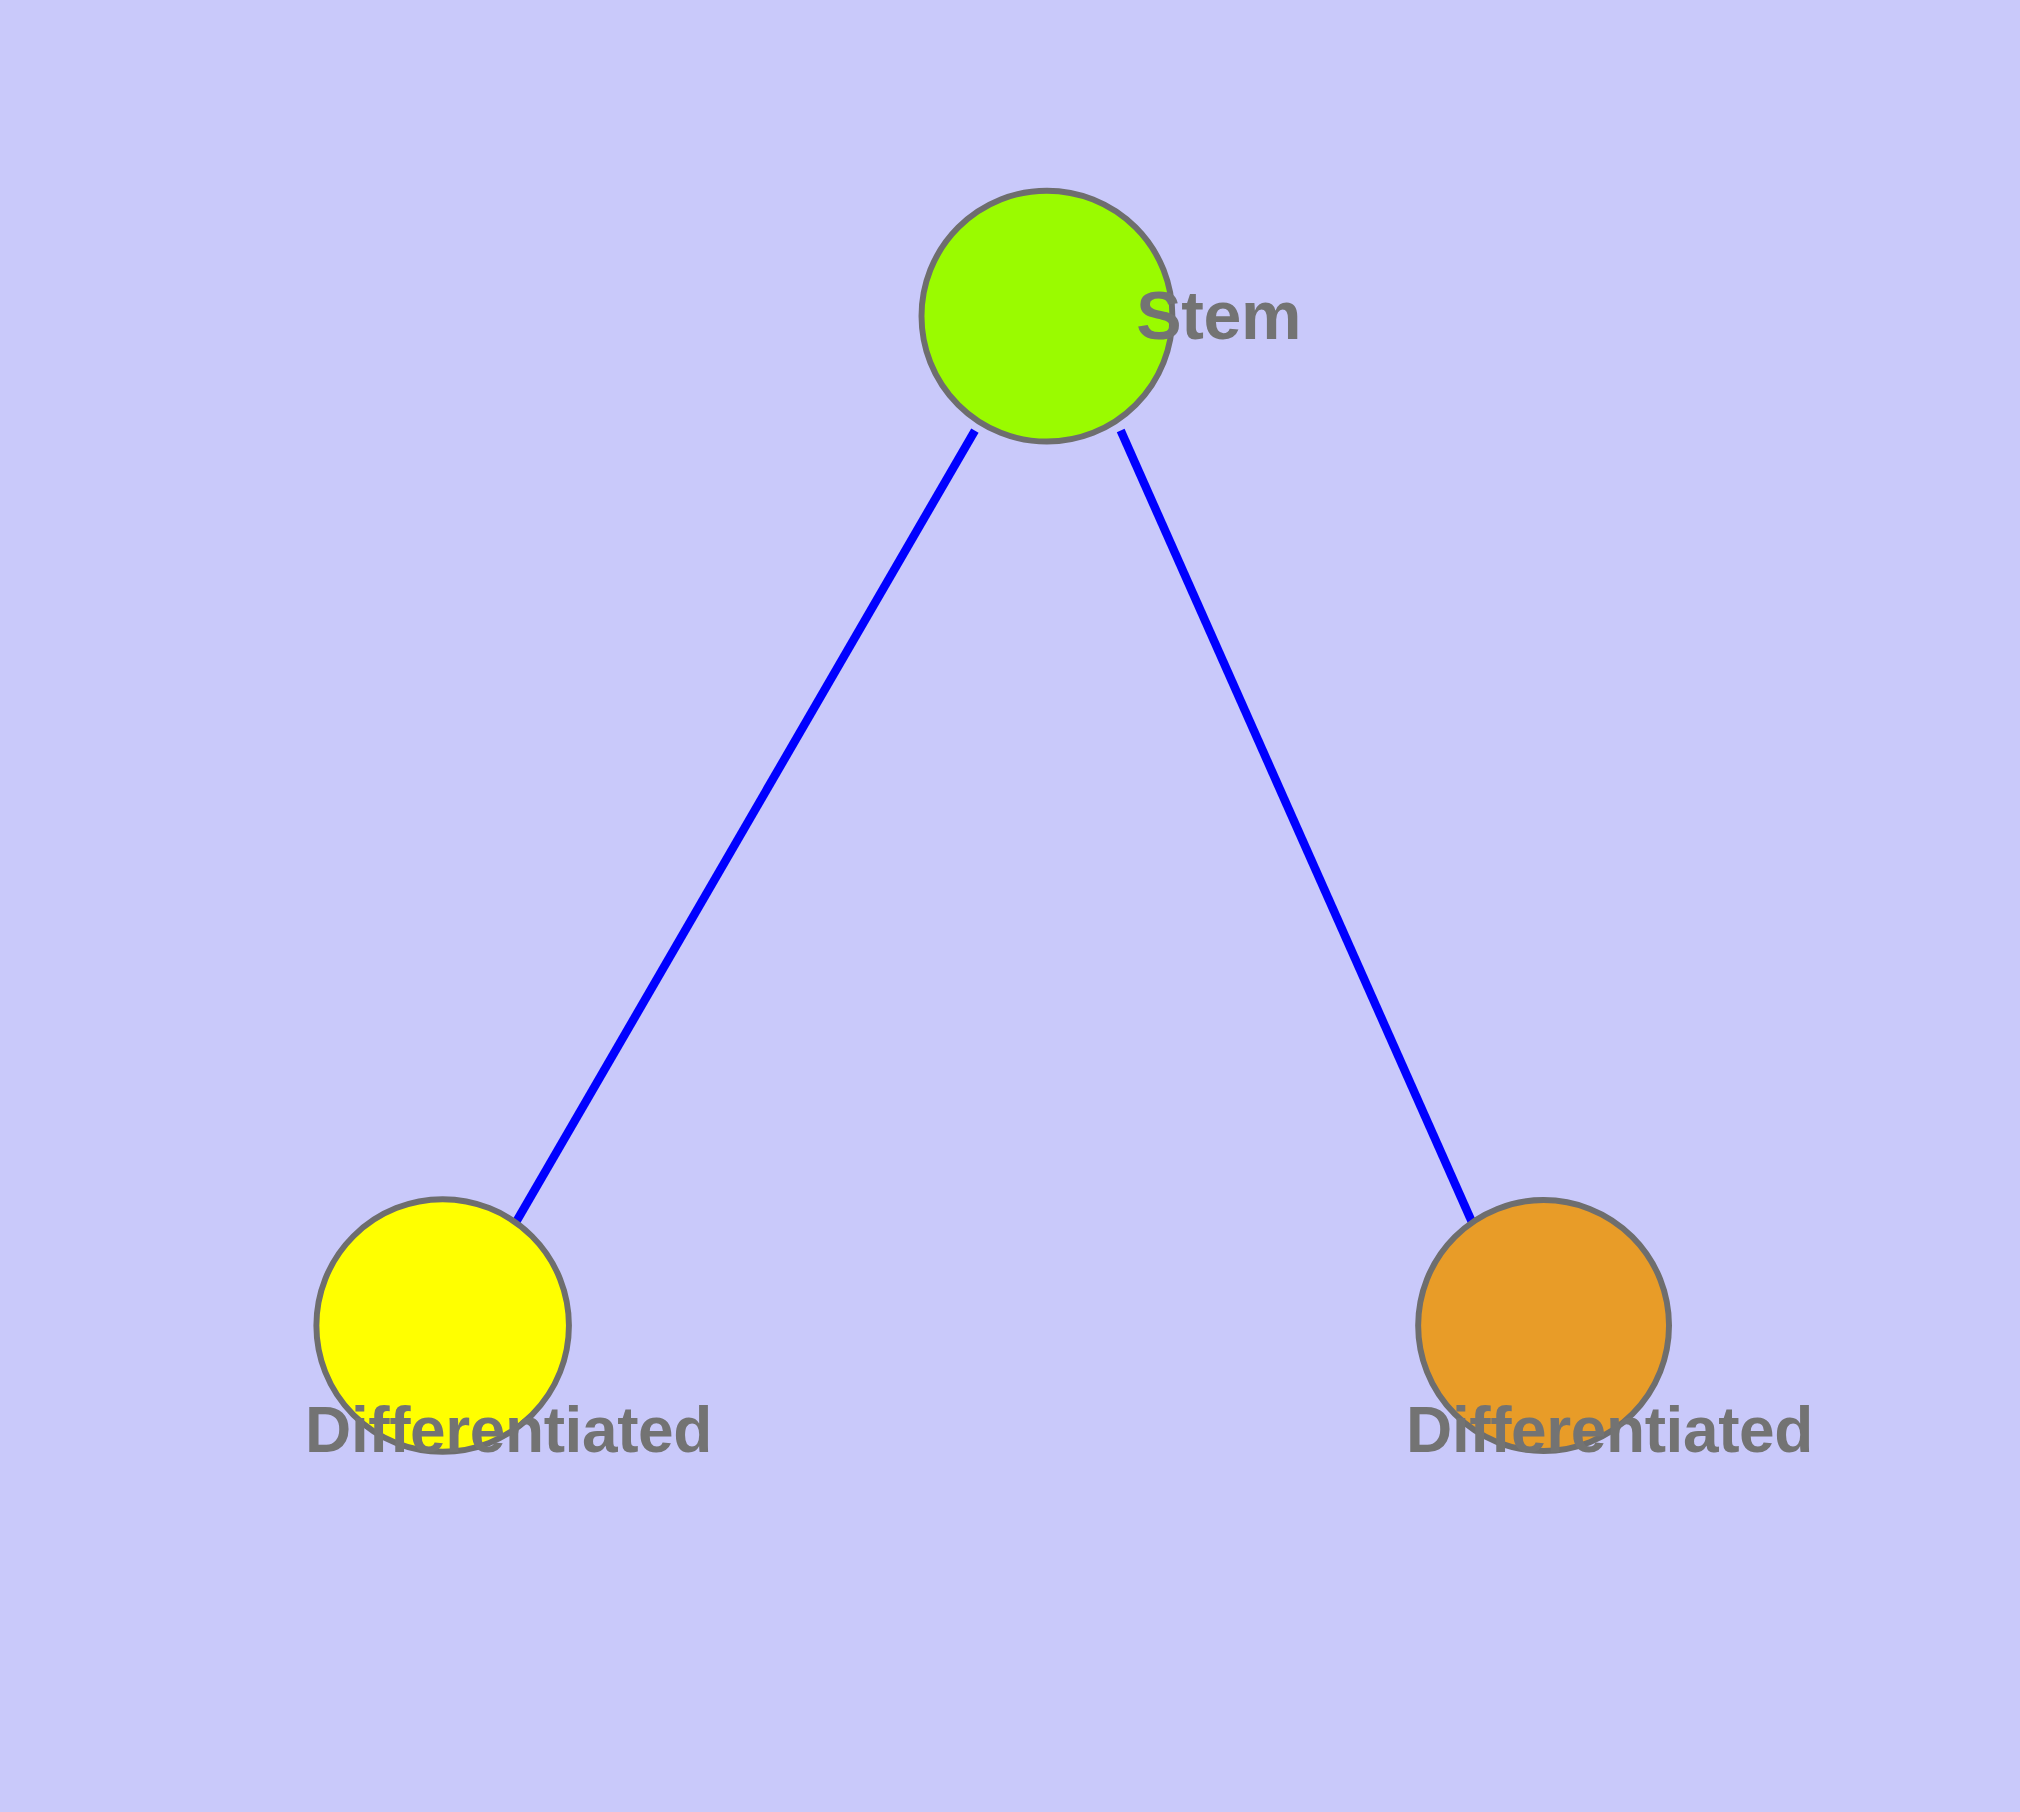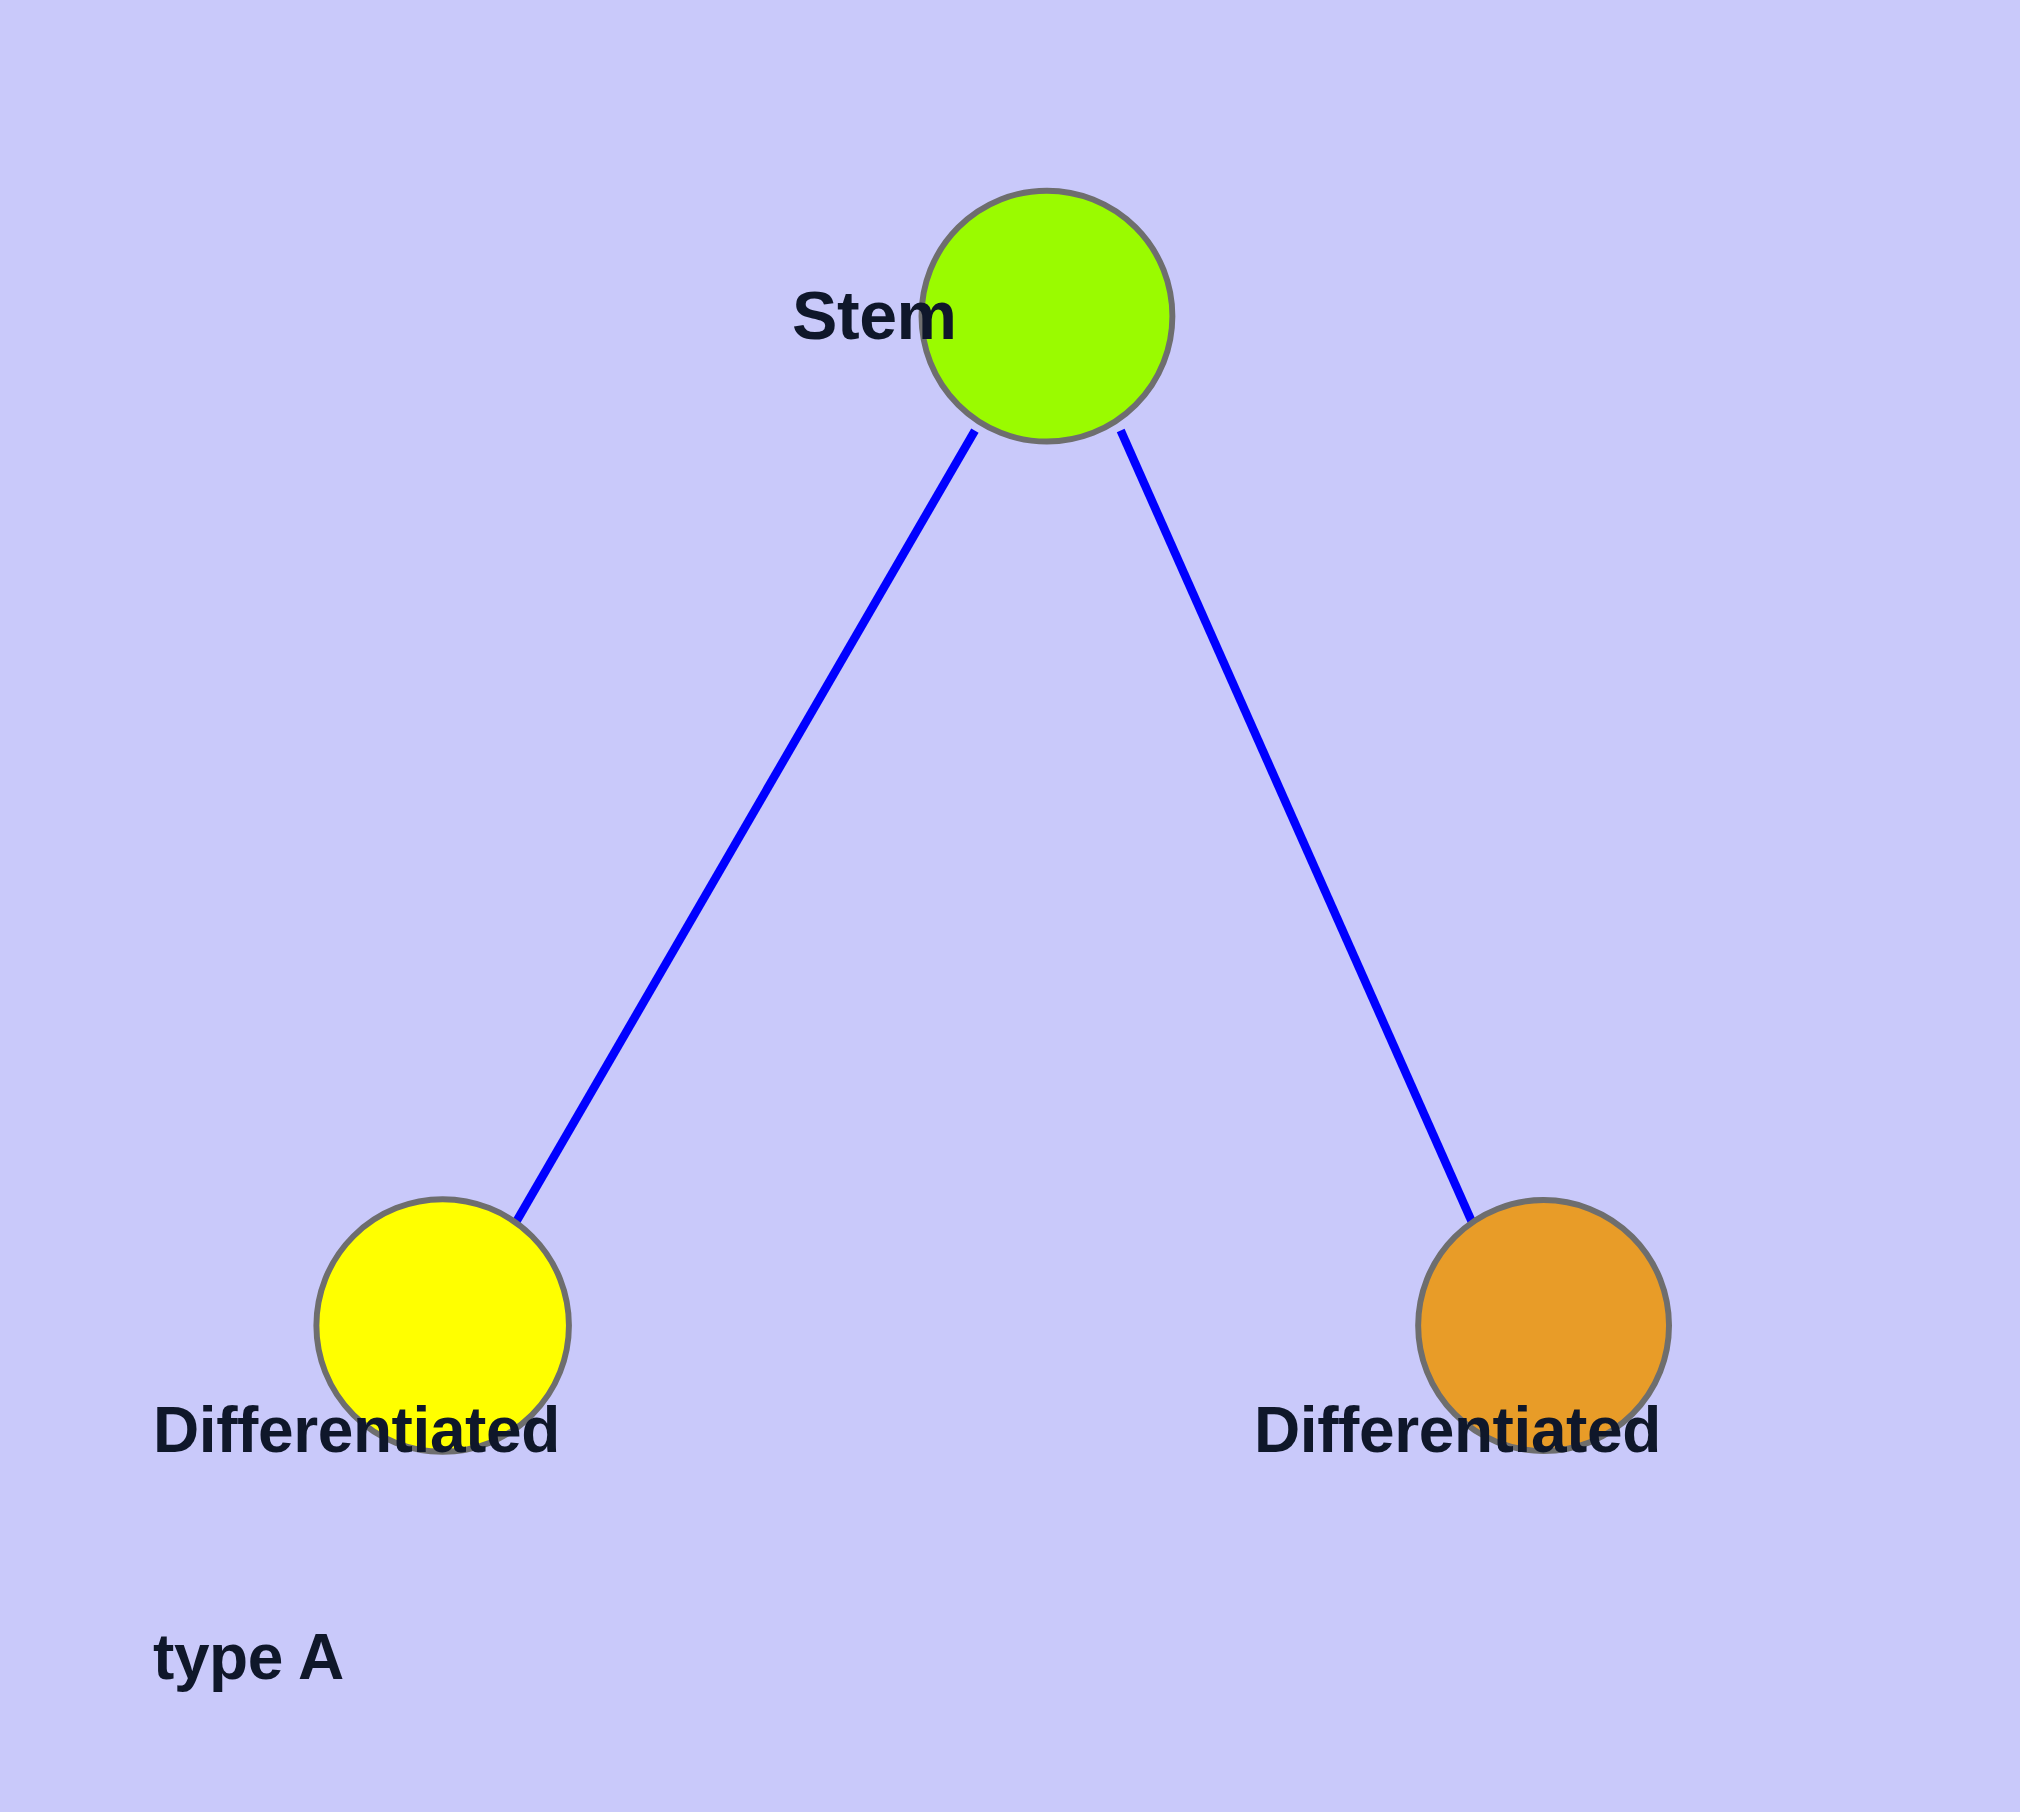--- a/index.html
+++ b/index.html
@@ -20,23 +20,23 @@
     background: #c9c9fa;
   }
   #graph-svg {
     position: absolute;
     inset: 0;
     width: 2021px;
     height: 1812px;
   }
   .node-label {
     position: absolute;
-    color: #0f172a;
+    color: #737373;
     font-weight: bold;
-    text-align: left;
+    text-align: right;
     line-height: 1.18;
     white-space: pre;
     pointer-events: none;
     letter-spacing: -0.4px;
   }
   .label-stem {
     font-size: 68px;
   }
   .label-leaf {
     font-size: 64px;
@@ -56,21 +56,20 @@
 
     <circle cx="1235" cy="373" r="148" fill="#9afb00" stroke="#6e6e6e" stroke-width="7"></circle>
     <circle cx="522" cy="1564" r="149" fill="#ffff00" stroke="#6e6e6e" stroke-width="7"></circle>
     <circle cx="1821" cy="1564" r="148" fill="#e89c28" stroke="#6e6e6e" stroke-width="7"></circle>
   </svg>
 
   <div class="node-label label-stem" style="left:792px; top:275px; width:509px;">Stem</div>
 
   <div class="node-label label-leaf" style="left:153px; top:1242px; width:559px;">
     <div>Differentiated</div>
-    <div>type A</div>
   </div>
 
   <div class="node-label label-leaf" style="left:1254px; top:1242px; width:559px;">
     <div>Differentiated</div>
   </div>
 
 </div>
 
 
 </body></html>

